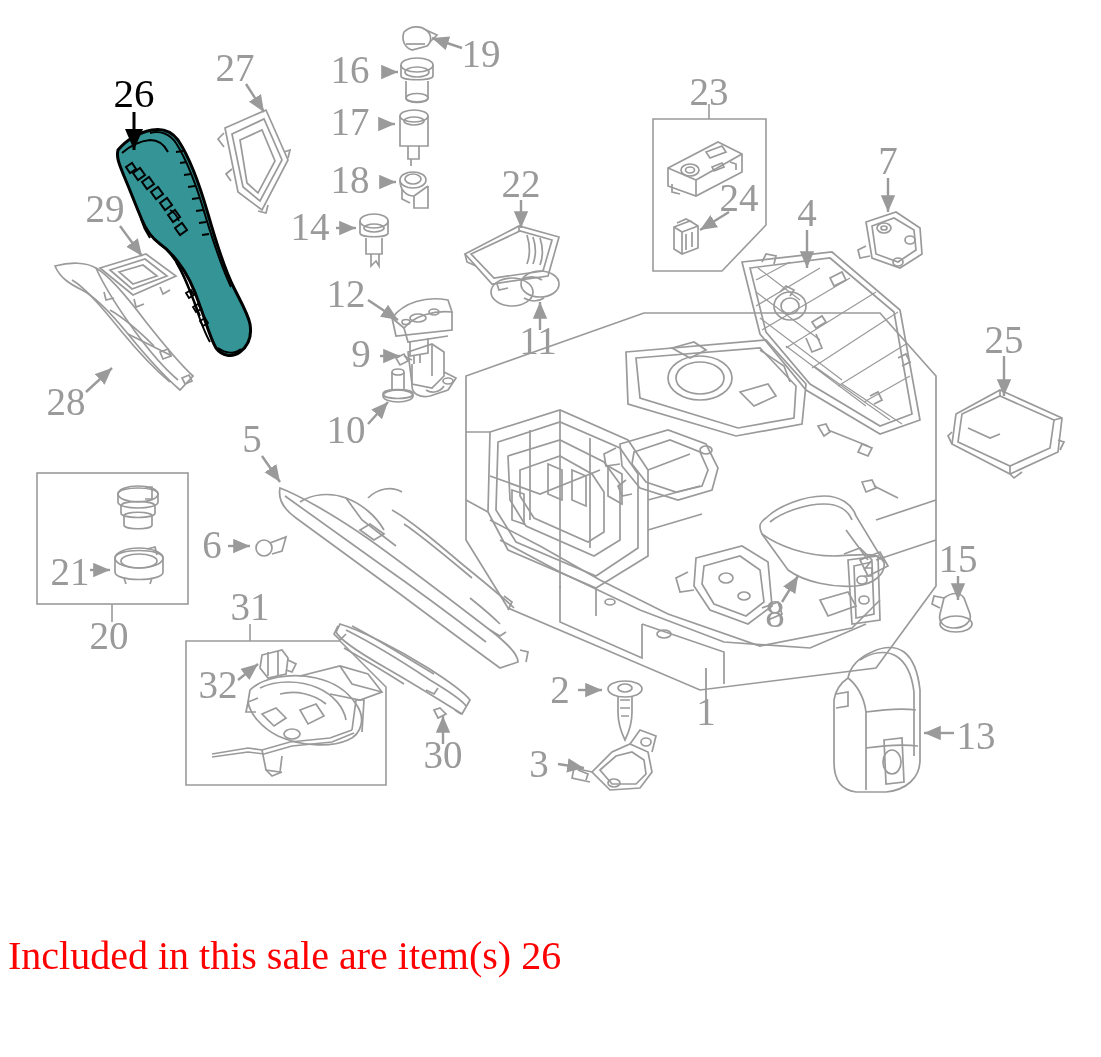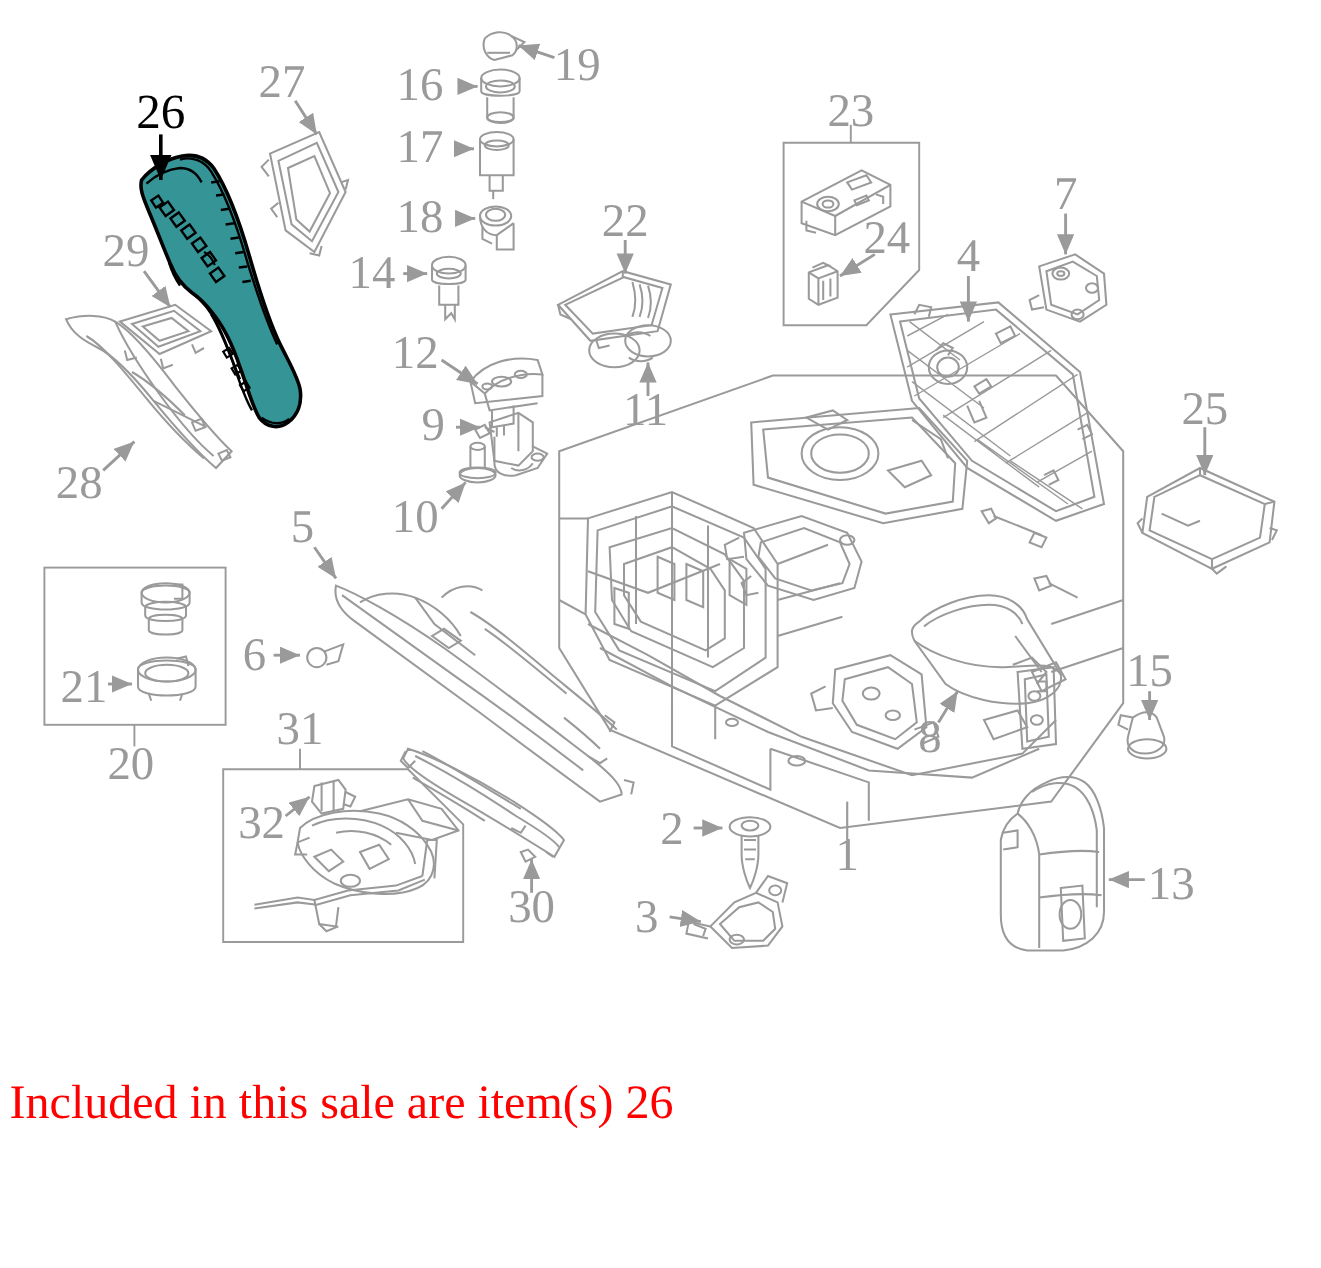--- a/index.html
+++ b/index.html
@@ -5,21 +5,21 @@
 <style>
   html,body{margin:0;padding:0;background:#ffffff;}
   body{
     font-family:"Liberation Serif", serif;
     width:1101px;height:1057px;position:relative;overflow:hidden;
   }
   #diagram-root{position:absolute;left:0;top:0;width:1101px;height:1057px;}
   #svg-diagram{position:absolute;left:0;top:0;width:1101px;height:1057px;}
   .callout-note{
     position:absolute;
-    left:8px;top:895px;
+    left:8px;top:932px;
     font-family:"Liberation Serif", serif;
     font-size:40px;
     color:#ff0000;
     white-space:nowrap;
     letter-spacing:0px;
   }
   text{font-family:"Liberation Serif", serif;}
 </style>
 </head>
 <body>

